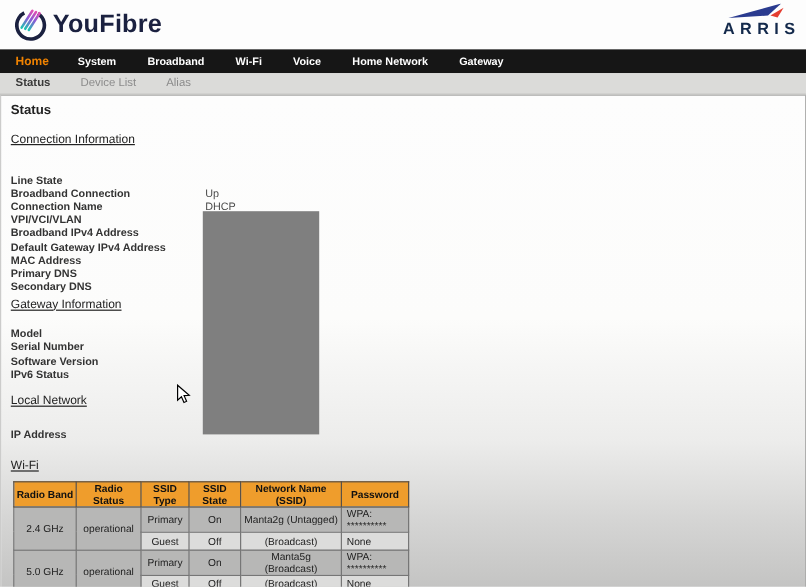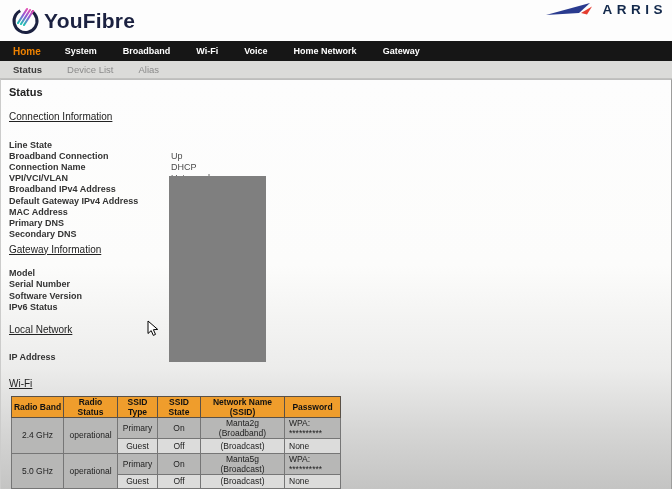--- a/index.html
+++ b/index.html
@@ -3,21 +3,21 @@
 <meta charset="utf-8">
 <style>
   * { box-sizing: border-box; margin: 0; padding: 0; }
   html,body { width:672px; height:489px; overflow:hidden; }
   body { font-family:"Liberation Sans", sans-serif; background:#fcfcfc; position:relative; }
 
   
   .header { height:41px; background:#fdfdfd; position:relative; }
   .brand { position:absolute; left:10px; top:5px; display:flex; align-items:center; gap:3px; }
   .brand-text { font-size:21px; font-weight:700; color:#1b2140; letter-spacing:0.2px; }
-  .arris { position:absolute; right:9px; top:3px; display:flex; flex-direction:row; align-items:flex-end; }
+  .arris { position:absolute; right:9px; top:3px; display:flex; flex-direction:column; align-items:flex-end; }
   .arris-text { font-size:13.5px; font-weight:700; color:#13294b; letter-spacing:4.5px; margin-top:-1px; margin-right:-4px; }
 
   
   .nav { height:20px; background:#161616; display:flex; align-items:center; padding-left:2px; }
   .nav-item { color:#ffffff; font-size:9px; font-weight:700; padding:0 13px; cursor:pointer; white-space:nowrap; }
   .nav-item.active { color:#ef8200; font-size:10px; padding:0 11px; }
 
   
   .subnav { height:18px; background:#dbdbd9; border-bottom:1px solid #c2c2c0; display:flex; align-items:center; padding-left:13px; gap:25px; }
   .subnav-item { font-size:9.5px; color:#8b8b8b; cursor:pointer; }
@@ -26,21 +26,21 @@
   
   .content { position:relative; height:413px; padding:6px 0 0 8px;
              border-left:1px solid #cccccb; border-right:1px solid #9d9d9c; border-top:1px solid #bdbdbc;
              background:linear-gradient(180deg,#fdfdfd 0%,#fcfcfb 45%,#ececeb 70%,#d6d6d5 85%,#c3c3c2 100%); }
   .page-title { font-size:11px; font-weight:700; color:#222; }
   .section-heading { font-size:10px; font-weight:400; color:#222; text-decoration:underline; }
   .sh-conn { margin-top:13px; }
   .sh-gw   { margin-top:4px; }
   .sh-ln   { margin-top:12px; }
   .sh-wifi { margin-top:15px; }
-  .info-rows { margin-top:17px; }
+  .info-rows { margin-top:22px; }
   .info-rows.gw { margin-top:13px; }
   .info-row { height:11.2px; display:flex; align-items:center; }
   .info-row.ip { margin-top:16px; }
   .info-label { width:162px; font-size:9px; font-weight:700; color:#333; flex:none; }
   .info-value { font-size:9px; color:#4a4a4a; }
 
   
   .redaction { position:absolute; left:168px; top:96px; width:97px; height:186px; background:#7f7f7f; }
   .cursor { position:absolute; left:146px; top:240px; }
 
@@ -188,21 +188,21 @@
       <th>SSID Type</th>
       <th>SSID State</th>
       <th>Network Name (SSID)</th>
       <th>Password</th>
     </tr>
     <tr class="r1">
       <td class="dark" rowspan="2">2.4 GHz</td>
       <td class="dark" rowspan="2">operational</td>
       <td class="dark">Primary</td>
       <td class="dark">On</td>
-      <td class="dark">Manta2g (Broadband)</td>
+      <td class="dark">Manta2g (Untagged)</td>
       <td class="dark pw">WPA: **********</td>
     </tr>
     <tr class="r2">
       <td class="light">Guest</td>
       <td class="light">Off</td>
       <td class="light">(Broadcast)</td>
       <td class="light pw">None</td>
     </tr>
     <tr class="r3">
       <td class="dark" rowspan="2">5.0 GHz</td>

